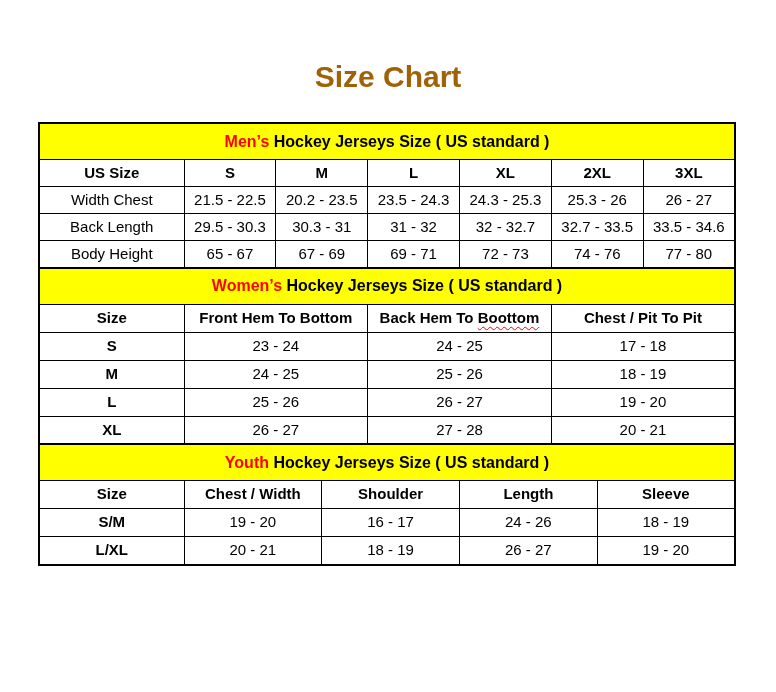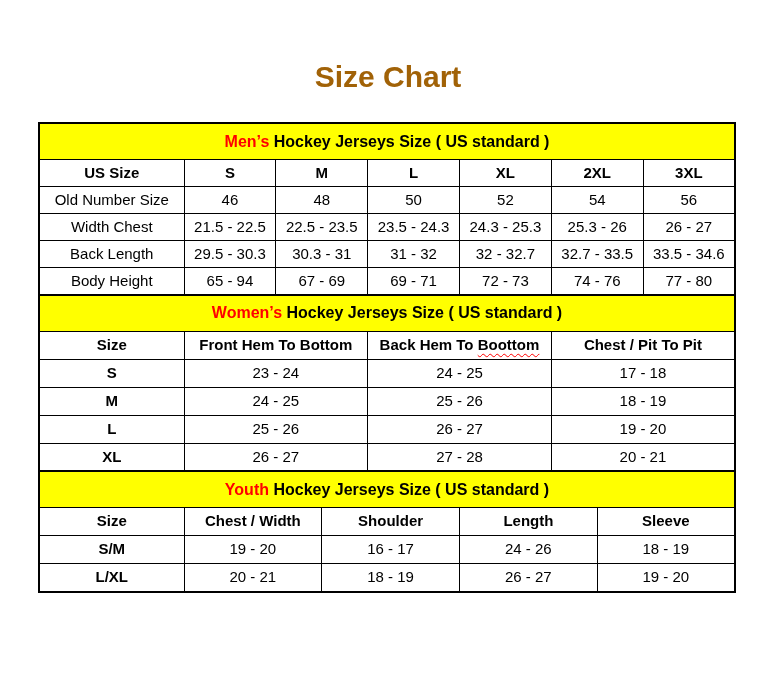--- a/index.html
+++ b/index.html
@@ -88,49 +88,40 @@
     <tr class="header-row">
       <td>US Size</td>
       <td>S</td>
       <td>M</td>
       <td>L</td>
       <td>XL</td>
       <td>2XL</td>
       <td>3XL</td>
     </tr>
     <tr>
-      <td>Old Number Size</td>
-      <td>46</td>
-      <td>48</td>
-      <td>50</td>
-      <td>52</td>
-      <td>54</td>
-      <td>56</td>
-    </tr>
-    <tr>
       <td>Width Chest</td>
       <td>21.5 - 22.5</td>
-      <td>22.5 - 23.5</td>
+      <td>20.2 - 23.5</td>
       <td>23.5 - 24.3</td>
       <td>24.3 - 25.3</td>
       <td>25.3 - 26</td>
       <td>26 - 27</td>
     </tr>
     <tr>
       <td>Back Length</td>
       <td>29.5 - 30.3</td>
       <td>30.3 - 31</td>
       <td>31 - 32</td>
       <td>32 - 32.7</td>
       <td>32.7 - 33.5</td>
       <td>33.5 - 34.6</td>
     </tr>
     <tr>
       <td>Body Height</td>
-      <td>65 - 94</td>
+      <td>65 - 67</td>
       <td>67 - 69</td>
       <td>69 - 71</td>
       <td>72 - 73</td>
       <td>74 - 76</td>
       <td>77 - 80</td>
     </tr>
   </tbody>
     </table>
 
   <table class="womens">

